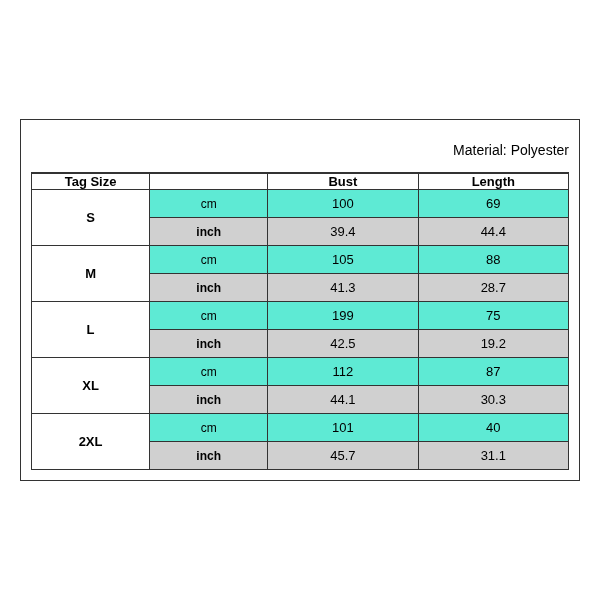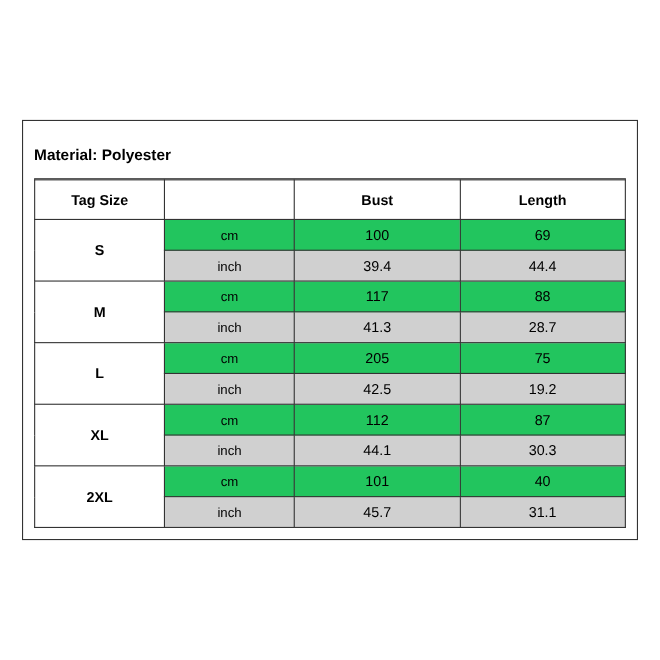--- a/index.html
+++ b/index.html
@@ -19,71 +19,71 @@
       height: 600px;
     }
 
     .outer-wrapper {
       width: 560px;
       border: 1.5px solid #333;
       padding: 10px;
     }
 
     .title-row {
-      text-align: left;
-      font-weight: bold;
+      text-align: right;
+      font-weight: normal;
       font-size: 14px;
       padding: 12px 0 14px 0;
       border-bottom: 1.5px solid #333;
     }
 
     table {
       width: 100%;
       border-collapse: collapse;
     }
 
     th, td {
       border: 1px solid #333;
       text-align: center;
       padding: 6px 4px;
     }
 
     thead th {
       font-weight: bold;
       font-size: 13px;
       background: #fff;
-      padding: 10px 4px;
+      padding: 0 4px;
     }
 
     .tag-size-col {
       width: 22%;
     }
 
     .unit-col {
       width: 22%;
     }
 
     .bust-col, .length-col {
       width: 28%;
     }
 
     .unit-cell {
       font-size: 12px;
     }
 
     .unit-cell.bold-unit {
-      font-weight: normal;
+      font-weight: bold;
     }
 
     .shaded {
       background-color: #d0d0d0;
     }
 
     .white-bg {
-      background-color: #22c55e;
+      background-color: #5eead4;
     }
 
     
     .tag-size-td {
       font-weight: bold;
     }
   </style>
 </head>
 <body>
 
@@ -106,32 +106,32 @@
           <td class="white-bg">69</td>
         </tr>
         <tr>
           <td class="unit-cell bold-unit shaded">inch</td>
           <td class="shaded">39.4</td>
           <td class="shaded">44.4</td>
         </tr>
         <tr>
           <td rowspan="2" class="tag-size-td">M</td>
           <td class="unit-cell white-bg">cm</td>
-          <td class="white-bg">117</td>
+          <td class="white-bg">105</td>
           <td class="white-bg">88</td>
         </tr>
         <tr>
           <td class="unit-cell bold-unit shaded">inch</td>
           <td class="shaded">41.3</td>
           <td class="shaded">28.7</td>
         </tr>
         <tr>
           <td rowspan="2" class="tag-size-td">L</td>
           <td class="unit-cell white-bg">cm</td>
-          <td class="white-bg">205</td>
+          <td class="white-bg">199</td>
           <td class="white-bg">75</td>
         </tr>
         <tr>
           <td class="unit-cell bold-unit shaded">inch</td>
           <td class="shaded">42.5</td>
           <td class="shaded">19.2</td>
         </tr>
         <tr>
           <td rowspan="2" class="tag-size-td">XL</td>
           <td class="unit-cell white-bg">cm</td>

